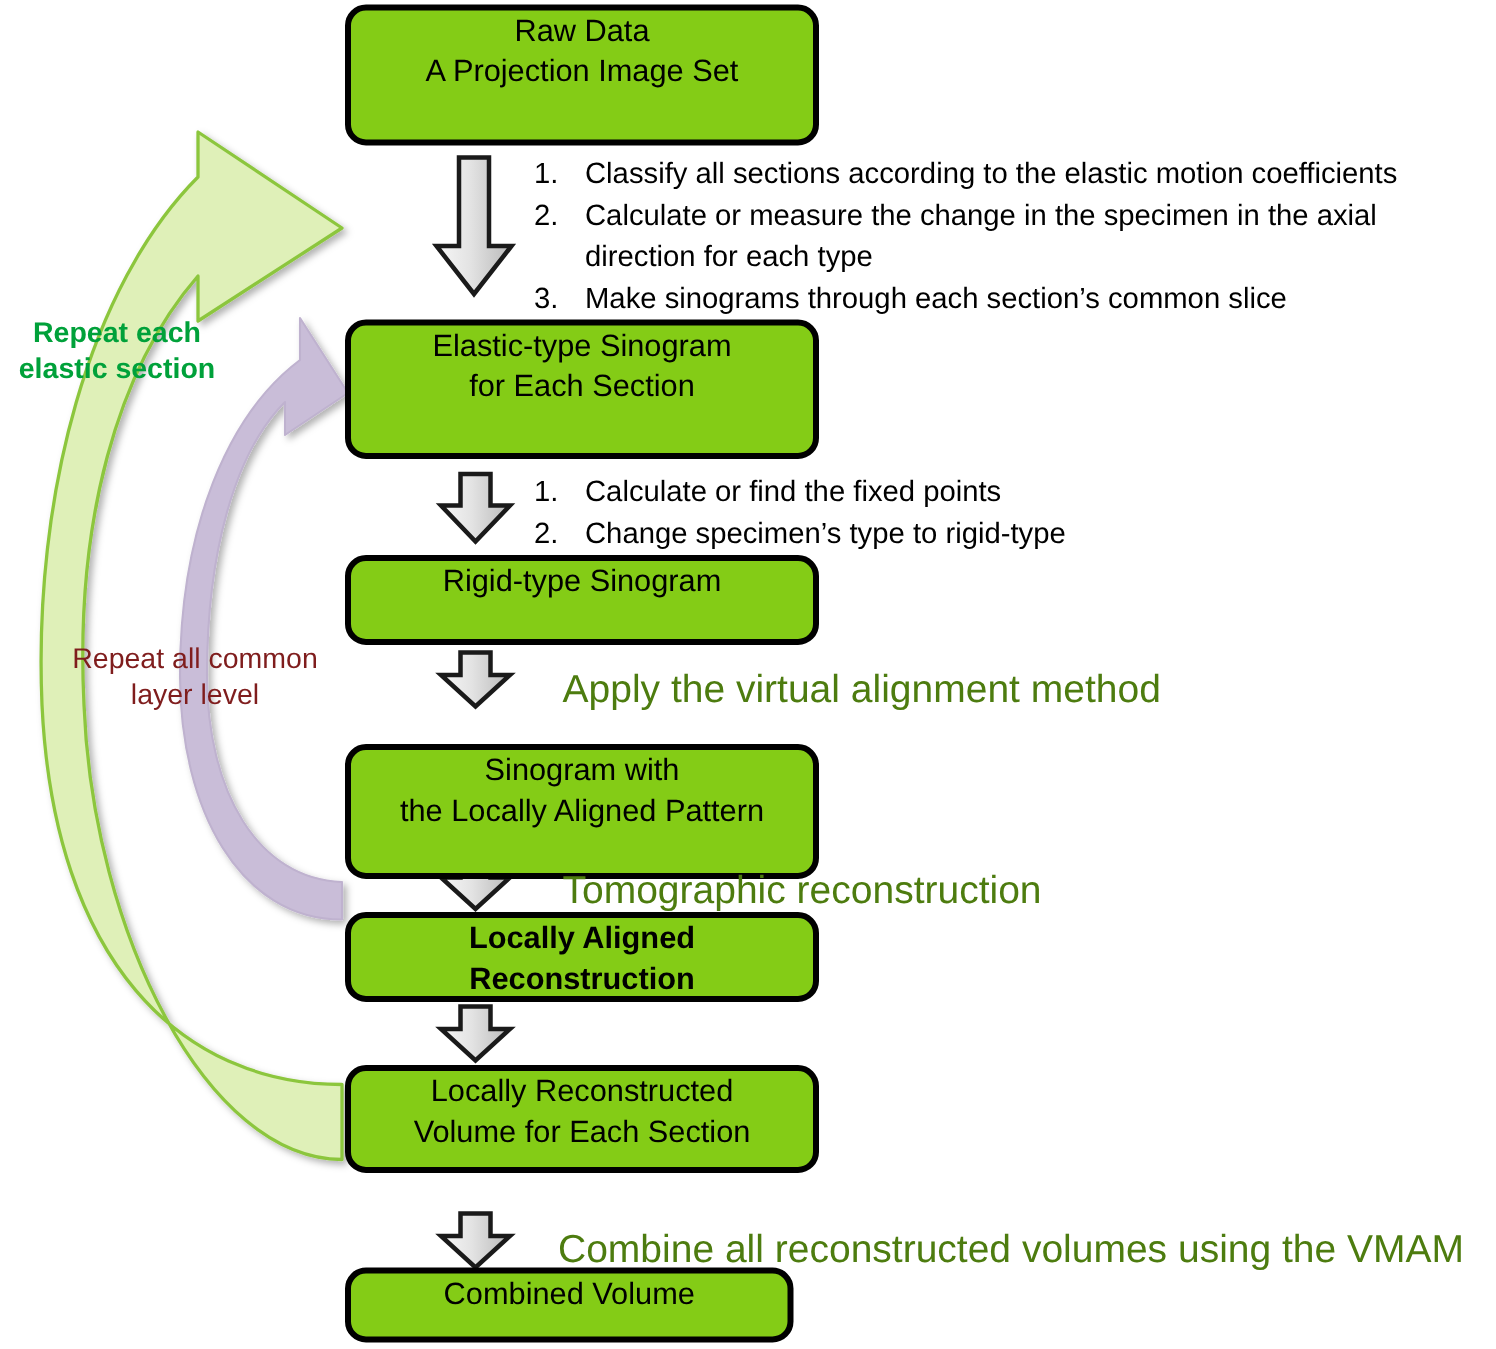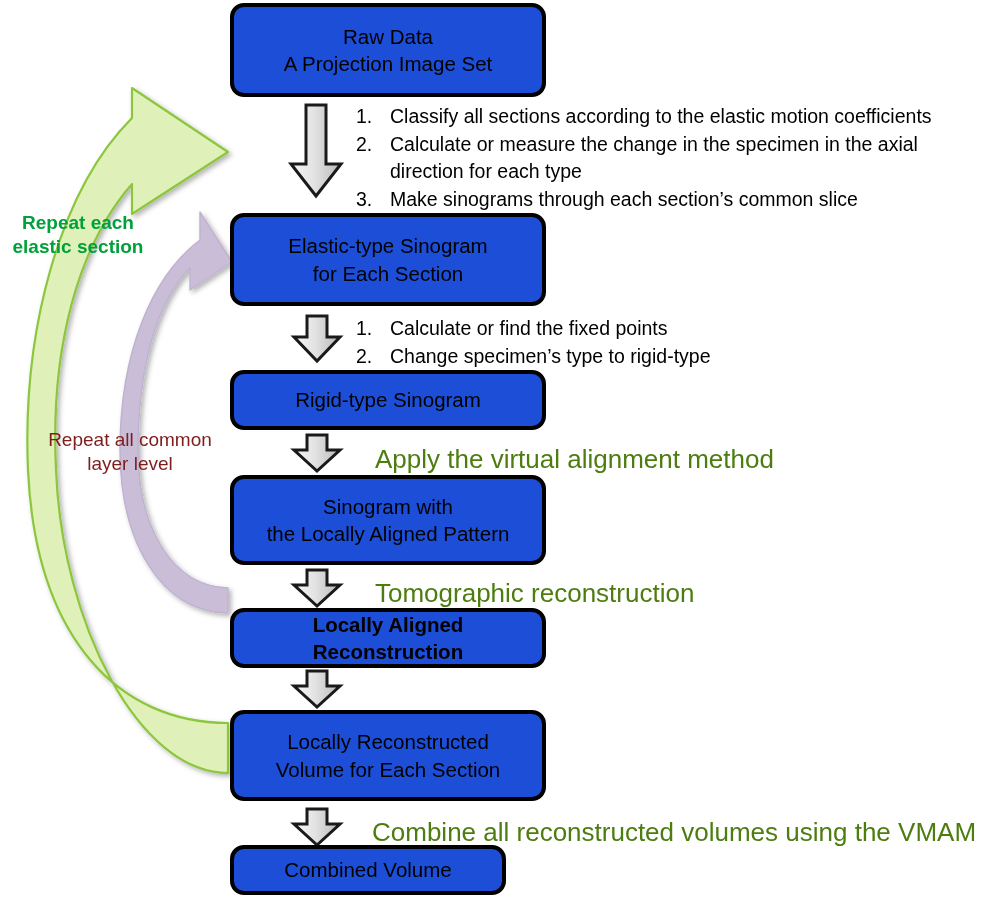--- a/index.html
+++ b/index.html
@@ -23,25 +23,25 @@
   .loop-layer {
     position: absolute;
     left: 0; top: 0;
     width: 997px; height: 899px;
     pointer-events: none;
   }
   
   .node {
     position: absolute;
     box-sizing: border-box;
-    background: #1d4ed8;
+    background: #84cc16;
     border: 4px solid #000000;
     border-radius: 14px;
     display: flex;
-    align-items: center;
+    align-items: flex-start;
     justify-content: center;
     text-align: center;
     line-height: 1.32;
     font-size: 20.5px;
     color: #000;
     z-index: 5;
   }
   .node .node-text {
     white-space: pre-line;
     padding: 0 8px;
@@ -168,35 +168,35 @@
 
   <div class="node" style="left:230px; top:213px; width:316px; height:93px;">
     <span class="node-text">Elastic-type Sinogram
 for Each Section</span>
   </div>
 
   <div class="node" style="left:230px; top:370px; width:316px; height:60px;">
     <span class="node-text">Rigid-type Sinogram</span>
   </div>
 
-  <div class="node" style="left:230px; top:475px; width:316px; height:90px;">
+  <div class="node" style="left:230px; top:496px; width:316px; height:90px;">
     <span class="node-text">Sinogram with
 the Locally Aligned Pattern</span>
   </div>
 
   <div class="node" style="left:230px; top:608px; width:316px; height:60px;font-weight:bold;">
     <span class="node-text">Locally Aligned Reconstruction</span>
   </div>
 
-  <div class="node" style="left:230px; top:710px; width:316px; height:91px;">
+  <div class="node" style="left:230px; top:710px; width:316px; height:72px;">
     <span class="node-text">Locally Reconstructed
 Volume for Each Section</span>
   </div>
 
-  <div class="node" style="left:230px; top:845px; width:276px; height:50px;">
+  <div class="node" style="left:230px; top:845px; width:299px; height:50px;">
     <span class="node-text">Combined Volume</span>
   </div>
 
   <div class="steps" style="left:356px; top:103px; width:640px;">
     <ol>
       <li>
         <span class="num">1.</span>
         <span class="txt">Classify all sections according to the elastic motion coefficients</span>
       </li>
       <li>

